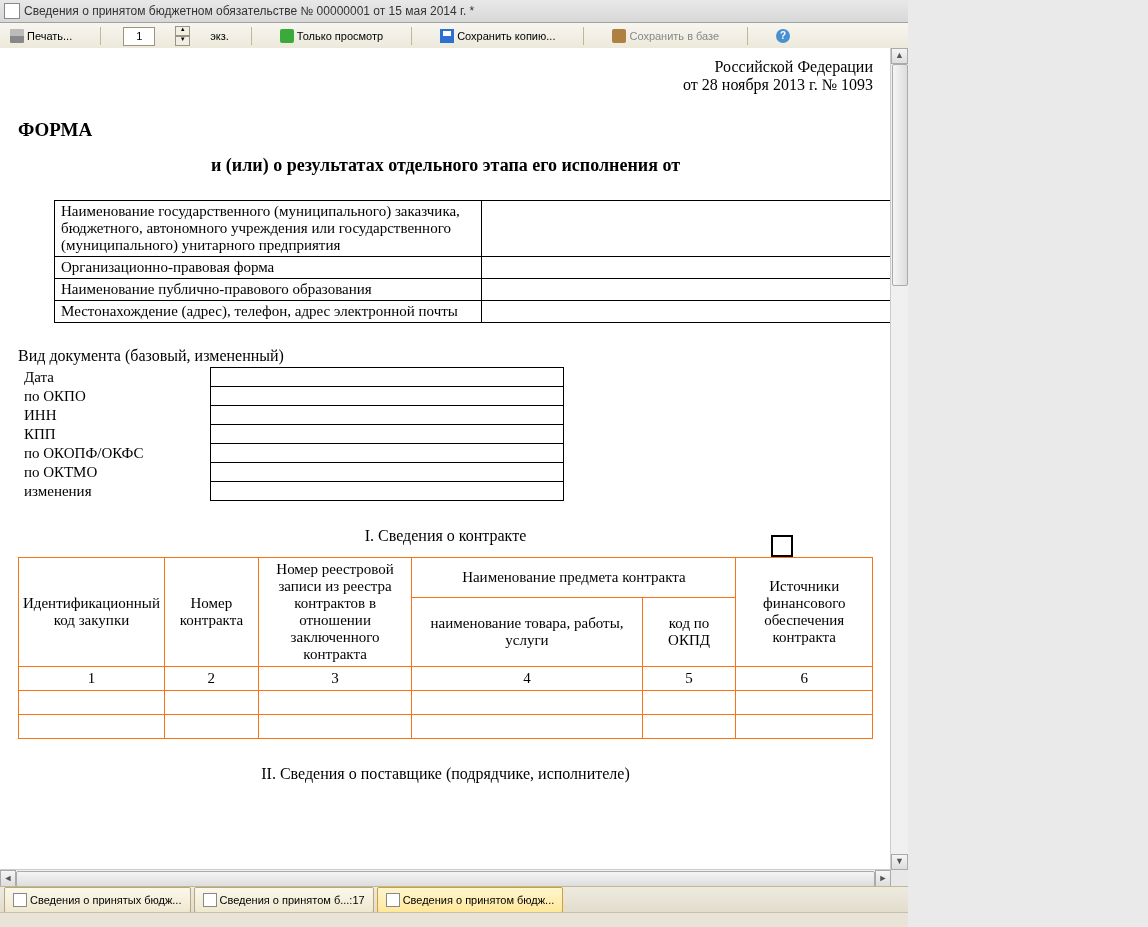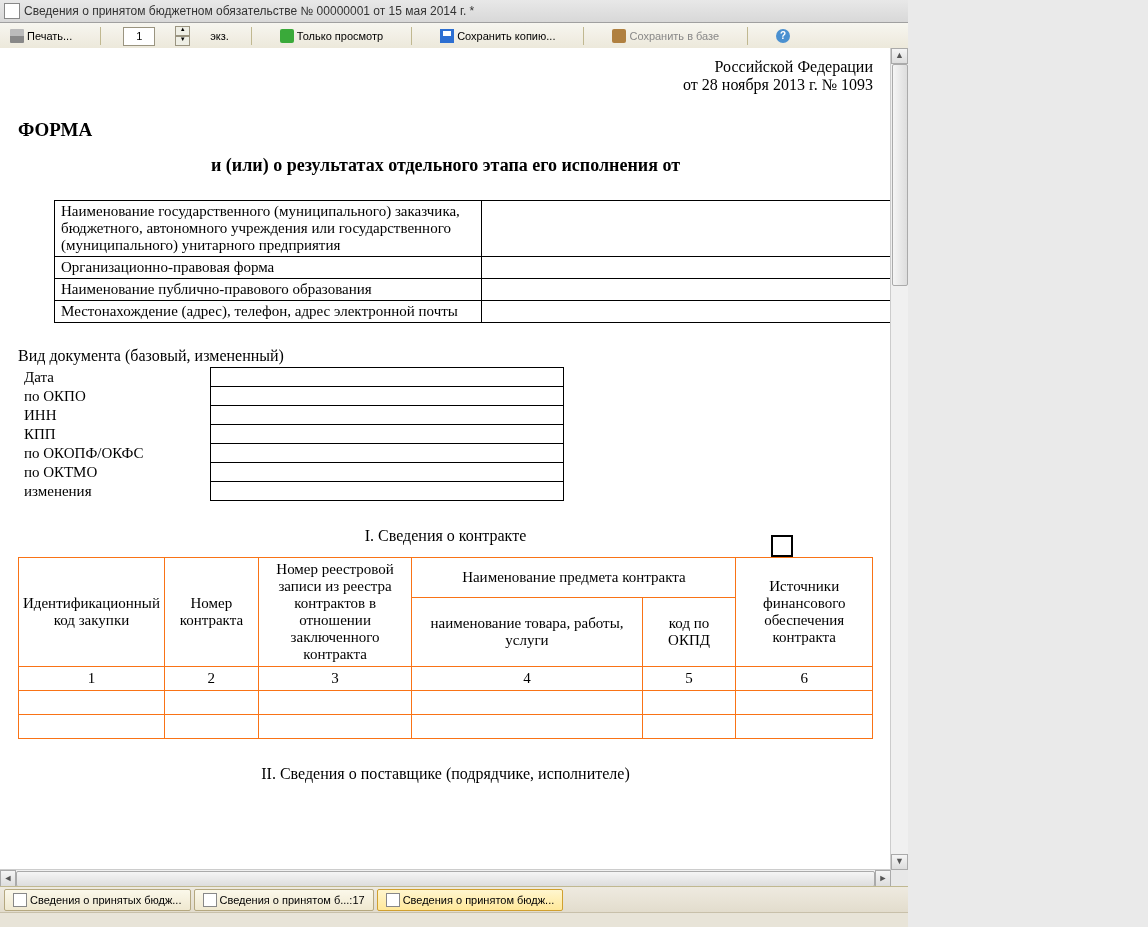--- a/index.html
+++ b/index.html
@@ -36,21 +36,21 @@
 table.tbl3 td,table.tbl3 th{border:1px solid #f97316;padding:3px 4px;font-size:15px;text-align:center;vertical-align:middle;font-weight:normal;}
 .h-scrollbar{position:absolute;left:0;right:17px;bottom:0;height:17px;background:#f0f0f0;border-top:1px solid #ccc;}
 .h-thumb{position:absolute;left:16px;top:1px;right:16px;height:14px;background:linear-gradient(#f5f5f5,#ddd);border:1px solid #aaa;border-radius:2px;}
 .h-arr{position:absolute;top:0;width:16px;height:17px;background:linear-gradient(#f5f5f5,#ddd);border:1px solid #aaa;box-sizing:border-box;text-align:center;line-height:14px;font-size:9px;color:#555;}
 .h-arr.l{left:0;}.h-arr.r{right:0;}
 .v-scrollbar{position:absolute;top:0;right:0;bottom:17px;width:17px;background:#f0f0f0;border-left:1px solid #ccc;}
 .v-thumb{position:absolute;top:16px;left:1px;width:14px;height:220px;background:linear-gradient(90deg,#f5f5f5,#ddd);border:1px solid #aaa;border-radius:2px;}
 .v-arr{position:absolute;left:0;height:16px;width:17px;background:linear-gradient(#f5f5f5,#ddd);border:1px solid #aaa;box-sizing:border-box;text-align:center;font-size:9px;color:#555;line-height:13px;}
 .v-arr.t{top:0;}.v-arr.b{bottom:0;}
 .sc-corner{position:absolute;right:0;bottom:0;width:17px;height:17px;background:#e8e8e8;}
-.bottom-tabs{position:absolute;left:0;right:0;bottom:14px;height:26px;background:linear-gradient(#eeeae0,#e2dccc);border-top:1px solid #c0b890;display:flex;align-items:center;padding:0 4px;gap:3px;}
+.bottom-tabs{position:absolute;left:0;right:0;bottom:14px;height:26px;background:linear-gradient(#eeeae0,#e2dccc);border-top:1px solid #c0b890;display:flex;padding:0 4px;gap:3px;}
 .bottom-tabs .tab{display:flex;align-items:center;gap:3px;padding:3px 8px;border:1px solid #b5a880;border-radius:2px;background:linear-gradient(#fbf8ea,#efe8d0);font-size:11px;cursor:pointer;max-width:170px;white-space:nowrap;overflow:hidden;}
 .bottom-tabs .tab.active{background:linear-gradient(#fff6cf,#ffe89a);border-color:#d0a030;}
 .bottom-tabs .tab .doc-icon{width:12px;height:12px;background:#fff;border:1px solid #888;}
 .status{position:absolute;left:0;right:0;bottom:0;height:14px;background:#e8e4d8;border-top:1px solid #c8c0aa;}
 .small-box{position:absolute;right:98px;top:487px;width:18px;height:18px;border:2px solid #000;}
 .vid-doc{margin-top:24px;font-size:16px;}
 </style>
 </head>
 <body>
 

